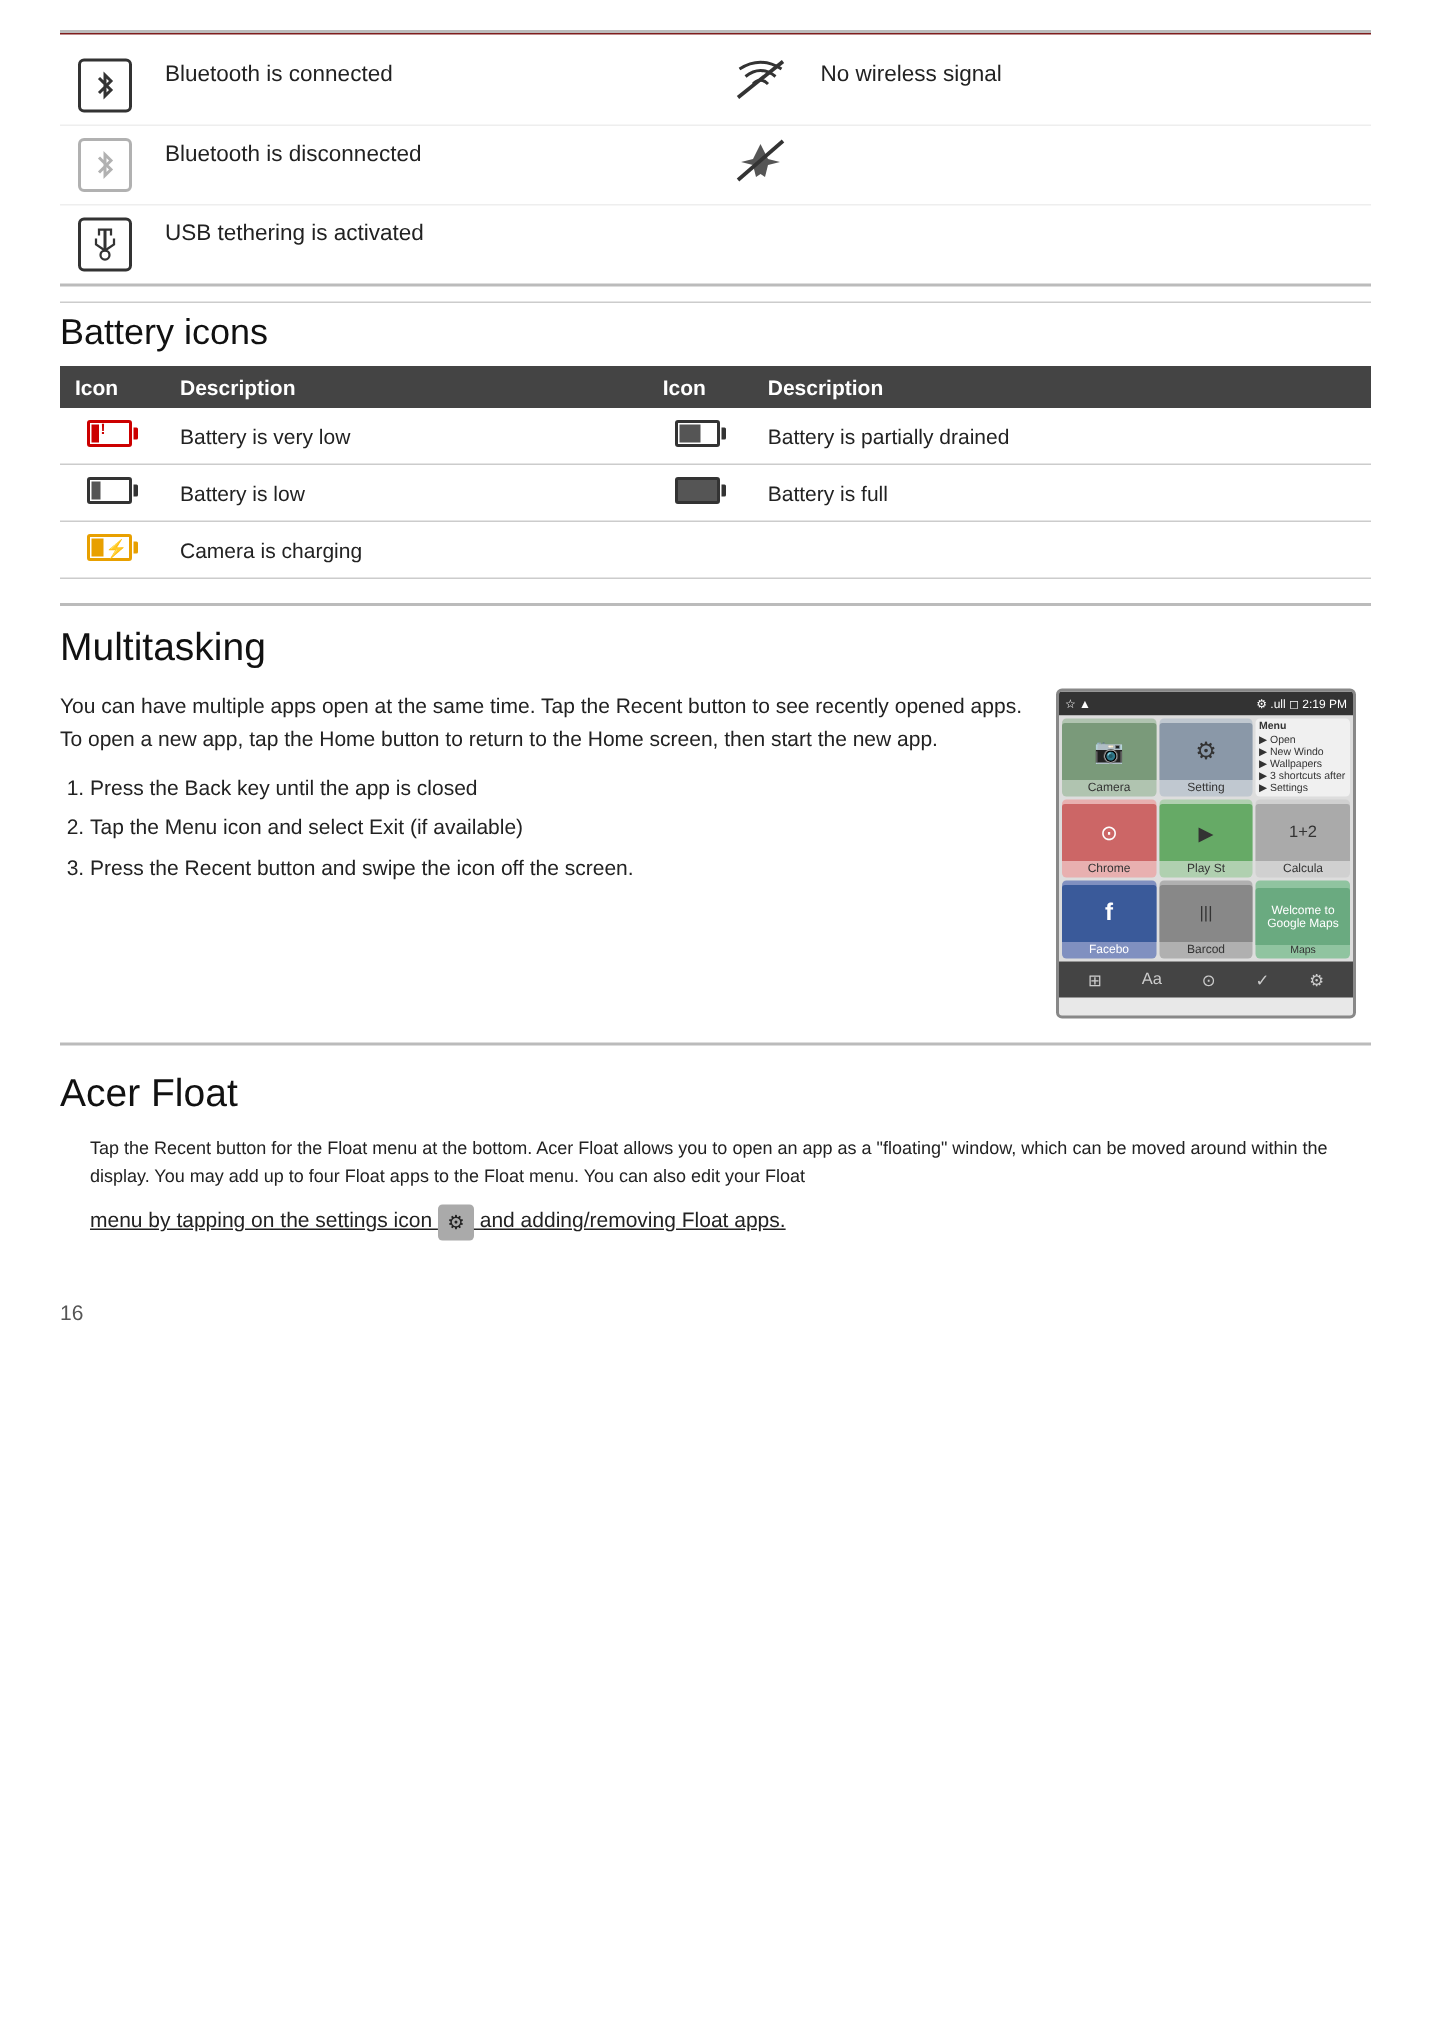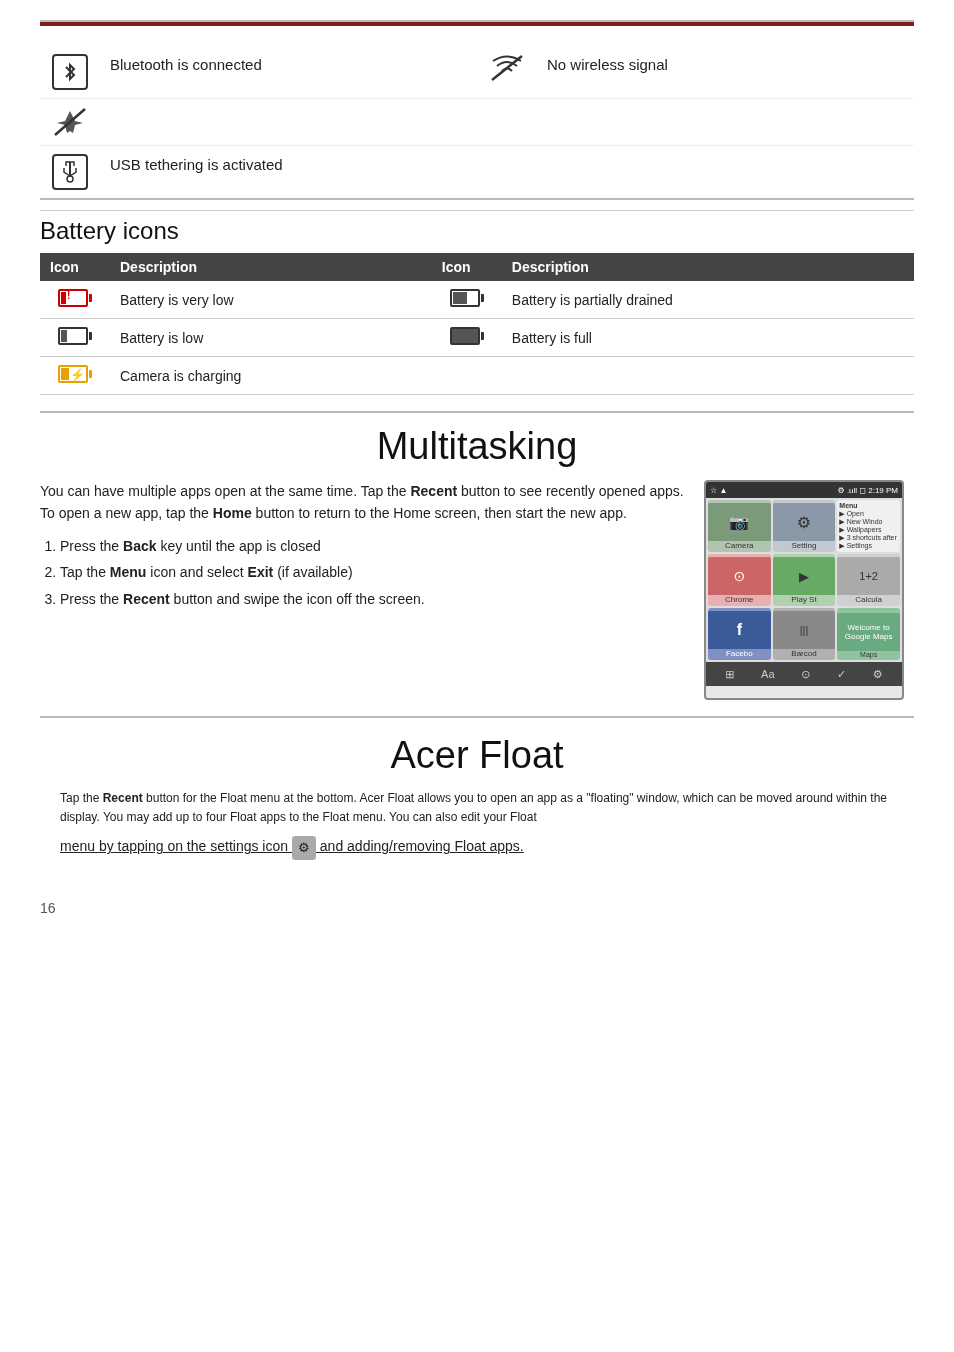--- a/index.html
+++ b/index.html
@@ -7,22 +7,22 @@
       font-family: Arial, sans-serif;
       font-size: 15px;
       color: #222;
       background: #fff;
       padding: 20px 40px 40px 40px;
       max-width: 954px;
     }
 
     
     .icon-section {
-      border-top: 4px solid #7f1d1d;
-      padding-top: 20px;
+      border-top: 1px solid #7f1d1d;
+      padding-top: 8px;
     }
     .icon-row {
       display: flex;
       align-items: flex-start;
       padding: 8px 0;
       border-bottom: 1px solid #eee;
     }
     .icon-row:last-child {
       border-bottom: none;
     }
@@ -109,25 +109,24 @@
 
     
     .section-divider {
       border: none;
       border-top: 2px solid #bbb;
       margin: 16px 0 12px 0;
     }
 
     
     .section-title {
-      font-size: 38px;
+      font-size: 26px;
       font-weight: normal;
       color: #111;
       margin-bottom: 12px;
-      text-align: center;
     }
     .section-content {
       display: flex;
       gap: 20px;
     }
     .section-text {
       flex: 1;
       font-size: 14px;
       line-height: 1.6;
     }
@@ -195,21 +194,21 @@
     }
 
     
     .page-number {
       margin-top: 40px;
       font-size: 14px;
       color: #555;
     }
 
     strong {
-      font-weight: bold;
+      font-weight: normal;
     }
 
     
     .top-border {
       border-top: 2px solid #bbb;
       margin-bottom: 0;
     }
   </style>
 </head>
 <body>
@@ -248,20 +247,32 @@
         </div>
         <div class="desc-col">
           <span>No wireless signal</span>
         </div>
       </div>
     </div>
   </div>
 
   <div class="icon-row">
     <div class="two-col-row">
+      <div class="half">
+        <div class="icon-col">
+          <div class="bt-icon" style="color:#333; opacity:0.5; border-color:#666;">
+            <svg width="22" height="22" viewBox="0 0 22 22" fill="none">
+              <polyline points="7,6 15,14 11,18 11,4 15,8 7,16" stroke="#666" stroke-width="2" fill="none"></polyline>
+            </svg>
+          </div>
+        </div>
+        <div class="desc-col">
+          <span>Bluetooth is disconnected</span>
+        </div>
+      </div>
       <div class="half">
         <div class="icon-col">
           <svg width="34" height="30" viewBox="0 0 34 30">
 
             <path d="M17 4 L22 14 L30 16 L22 18 L20 26 L17 24 L14 26 L12 18 L4 16 L12 14 Z" fill="#555"></path>
             <line x1="2" y1="28" x2="32" y2="2" stroke="#333" stroke-width="2.5"></line>
           </svg>
         </div>
       </div>
     </div>

